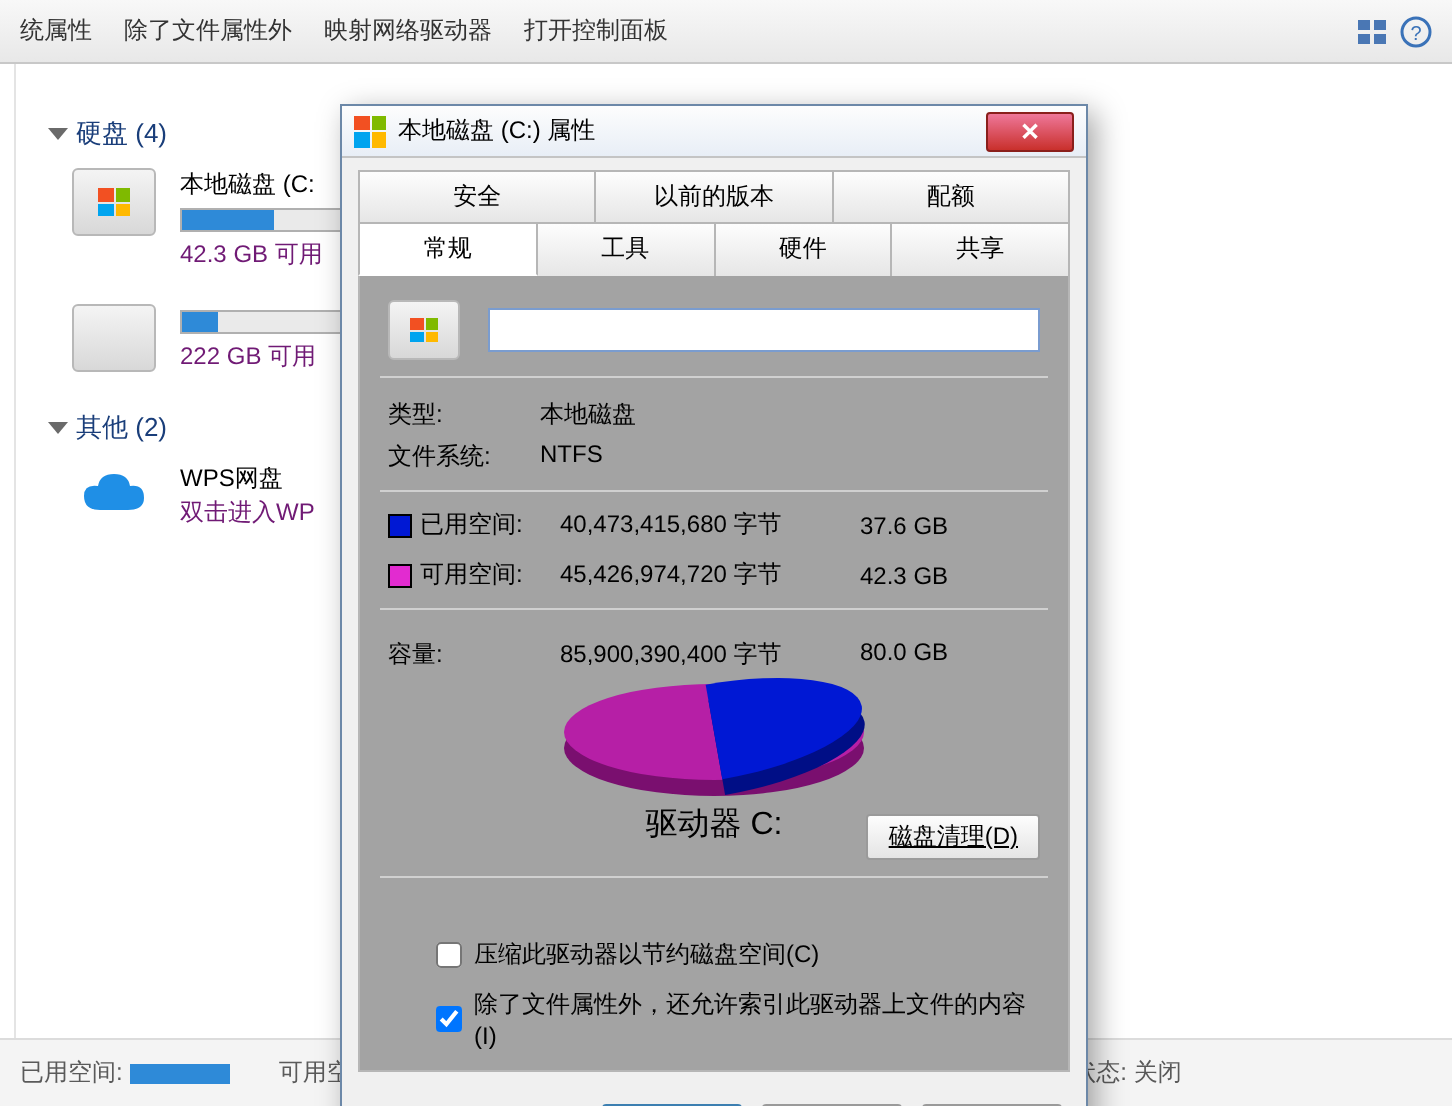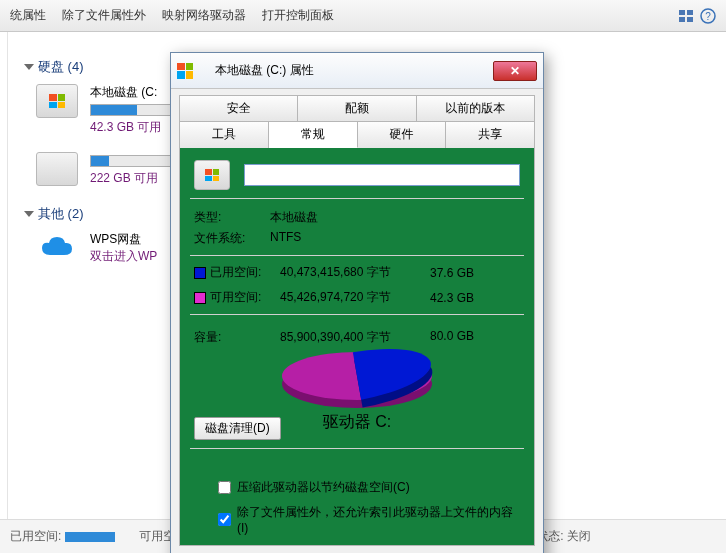--- a/index.html
+++ b/index.html
@@ -24,56 +24,56 @@
   .cloud-icon { width:42px; height:34px; display:flex;align-items:center;justify-content:center;}
   .cloud-icon svg{width:34px;height:26px;}
   .drive-info .name { font-size:12px; color:#000; }
   .drive-info .bar { width:100px; height:12px; border:1px solid #b0b0b0; background:#eaeaea; margin:3px 0; position:relative;}
   .drive-info .bar .fill{ position:absolute; left:0; top:0; bottom:0; background:#2e8ad8;}
   .drive-info .sub { color:#701a75; font-size:12px;}
   .statusbar { position:absolute; left:0; right:0; bottom:0; height:34px; border-top:1px solid #dcdcdc; background:#f4f4f4; display:flex; align-items:center; padding:0 10px; gap:24px; color:#5a5a5a; font-size:12px;}
   .statusbar .swatch{ width:50px; height:10px; background:#2e8ad8; display:inline-block; vertical-align:middle; margin-left:4px;}
   
   .dialog { position:absolute; left:170px; top:52px; width:374px; background:#f0f0f0; border:1px solid #6c88a8; box-shadow: 4px 4px 14px rgba(0,0,0,.35); }
-  .dlg-title { height:36px; background: linear-gradient(#fdfdfd,#e8eef6); display:flex; align-items:center; padding:0 6px; gap:22px; border-bottom:1px solid #c4c4c4;}
+  .dlg-title { height:26px; background: linear-gradient(#fdfdfd,#e8eef6); display:flex; align-items:center; padding:0 6px; gap:6px; border-bottom:1px solid #c4c4c4;}
   .dlg-title .logo{ width:16px;height:16px; display:grid; grid-template-columns:1fr 1fr; grid-template-rows:1fr 1fr; gap:1px;}
   .dlg-title .logo span:nth-child(1){background:#f25022;}
   .dlg-title .logo span:nth-child(2){background:#7fba00;}
   .dlg-title .logo span:nth-child(3){background:#00a4ef;}
   .dlg-title .logo span:nth-child(4){background:#ffb900;}
   .dlg-title .txt{ font-size:12px; color:#000;}
   .dlg-close{ margin-left:auto; width:44px; height:20px; background: linear-gradient(#e79,#c9302c); border:1px solid #8a1f1b; border-radius:2px; color:#fff; display:flex;align-items:center;justify-content:center; font-weight:bold; font-size:12px;}
   .tabs-top, .tabs-bot { display:flex; }
   .tabs-top { margin: 6px 8px 0 8px; border-bottom:0;}
   .tabs-bot { margin: 0 8px; }
   .tab { flex:1; text-align:center; padding:4px 0; font-size:12px; background: linear-gradient(#fdfdfd,#e6e6e6); border:1px solid #b6b6b6; border-bottom:none; cursor:default;}
   .tab + .tab { border-left:none;}
   .tab.active { background:#fff; position:relative; z-index:2; border-bottom:1px solid #fff;}
-  .tab-body { margin:0 8px 8px 8px; border:1px solid #b6b6b6; border-top:none; background:#15803d; padding:12px 14px 10px; min-height:360px;}
+  .tab-body { margin:0 8px 8px 8px; border:1px solid #b6b6b6; border-top:none; background:#a3a3a3; padding:12px 14px 10px; min-height:360px;}
   .row { display:flex; align-items:center; gap:14px; margin-bottom:6px;}
   .volname { border:1px solid #7a9ccf; height:22px; flex:1; padding:2px 4px; font-size:12px; outline:none; background:#fff;}
   .big-icon { width:36px;height:30px; background:linear-gradient(#f4f4f4,#d8d8d8); border:1px solid #b8b8b8; border-radius:3px; display:flex;align-items:center;justify-content:center;}
   .big-icon .win{width:14px;height:12px;display:grid;grid-template-columns:1fr 1fr;grid-template-rows:1fr 1fr;gap:1px;}
   .big-icon .win span:nth-child(1){background:#f25022;}
   .big-icon .win span:nth-child(2){background:#7fba00;}
   .big-icon .win span:nth-child(3){background:#00a4ef;}
   .big-icon .win span:nth-child(4){background:#ffb900;}
   .kv { display:grid; grid-template-columns: 76px 1fr; row-gap:4px; margin:10px 0 8px;}
   .hr { border:none; border-top:1px solid #d0d0d0; margin:8px -4px;}
   .space-grid{ display:grid; grid-template-columns: 16px 70px 150px 56px; row-gap:8px; align-items:center; margin-top:8px;}
   .sq{ width:12px;height:12px; border:1px solid #000;}
   .sq.blue{ background:#0018d4;}
   .sq.pink{ background:#e22bd0;}
   .cap-row{ display:grid; grid-template-columns: 86px 150px 56px; margin:14px 0 6px;}
   .pie-wrap{ display:flex; flex-direction:column; align-items:center; margin:6px 0 2px;}
   .pie{ width:150px; height:48px; position:relative;}
   .pie .base{ position:absolute; inset:0; border-radius:50%; background:#b61fa6; box-shadow: 0 8px 0 0 #7a0f6f;}
   .pie .slice{ position:absolute; width:75px; height:48px; right:0; top:0; border-top-right-radius:75px 24px; border-bottom-right-radius:75px 24px; background:#0018d4; box-shadow: 0 8px 0 0 #000e86; transform-origin:left center;}
   .drive-lbl{ margin-top:12px; font-size:16px;}
-  .cleanup-row{ display:flex; justify-content:flex-start; margin-top:-18px;}
+  .cleanup-row{ display:flex; justify-content:flex-end; margin-top:-18px;text-decoration:underline;}
   .btn { background: linear-gradient(#fdfdfd,#e4e4e4); border:1px solid #9a9a9a; padding:2px 10px; font-size:12px; border-radius:2px; cursor:default;}
   .checks{ margin-top:30px; display:flex; flex-direction:column; gap:8px;}
   .checks label{ display:flex; align-items:center; gap:6px; font-size:12px;padding-left:24px;}
   .checks input{ width:13px;height:13px;}
   .dlg-buttons{ display:flex; justify-content:flex-end; gap:10px; padding:8px 12px 10px; }
   .dlg-buttons .btn{ min-width:70px; text-align:center; padding:3px 10px;}
   .dlg-buttons .btn.default{ border:1px solid #3c7fb1; box-shadow: inset 0 0 0 1px #a8d4f0;}
 </style>
 </head>
 <body>
@@ -167,26 +167,26 @@
         <span></span>
         <span></span>
         <span></span>
         <span></span>
       </div>
     <span class="txt">本地磁盘 (C:) 属性</span>
     <div class="dlg-close">✕</div>
   </div>
   <div class="tabs-top">
     <div class="tab">安全</div>
+    <div class="tab">以前的版本</div>
     <div class="tab">配额</div>
-    <div class="tab">以前的版本</div>
   </div>
   <div class="tabs-bot">
+    <div class="tab active">常规</div>
     <div class="tab">工具</div>
-    <div class="tab active">常规</div>
     <div class="tab">硬件</div>
     <div class="tab">共享</div>
   </div>
   <div class="tab-body">
     <div class="row">
       <div class="big-icon">
           <div class="win">
             <span></span>
             <span></span>
             <span></span>

